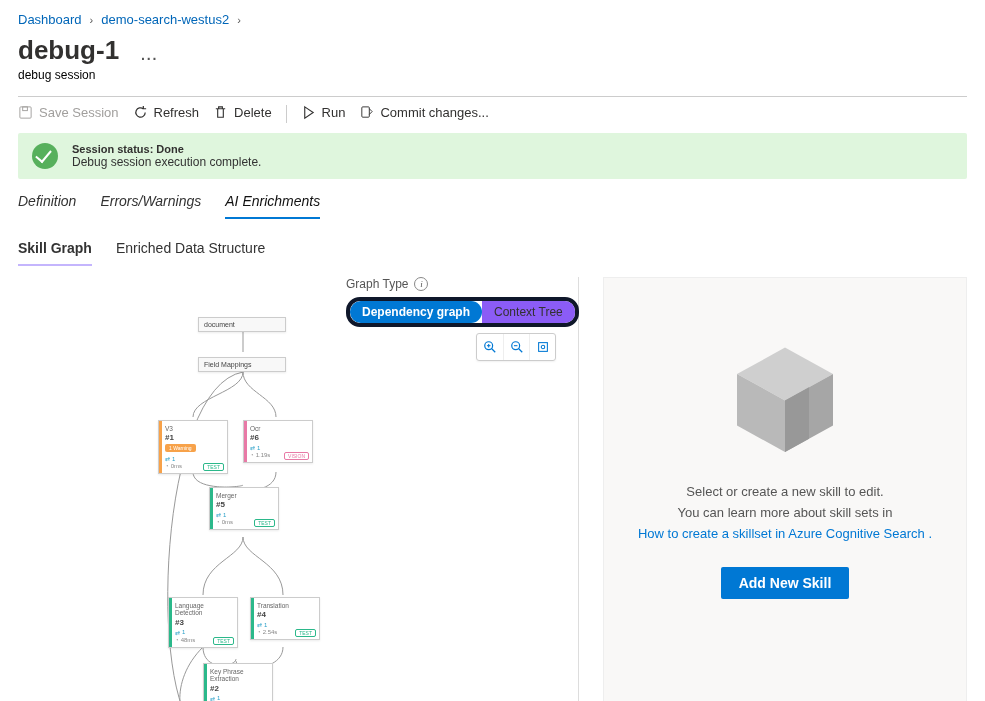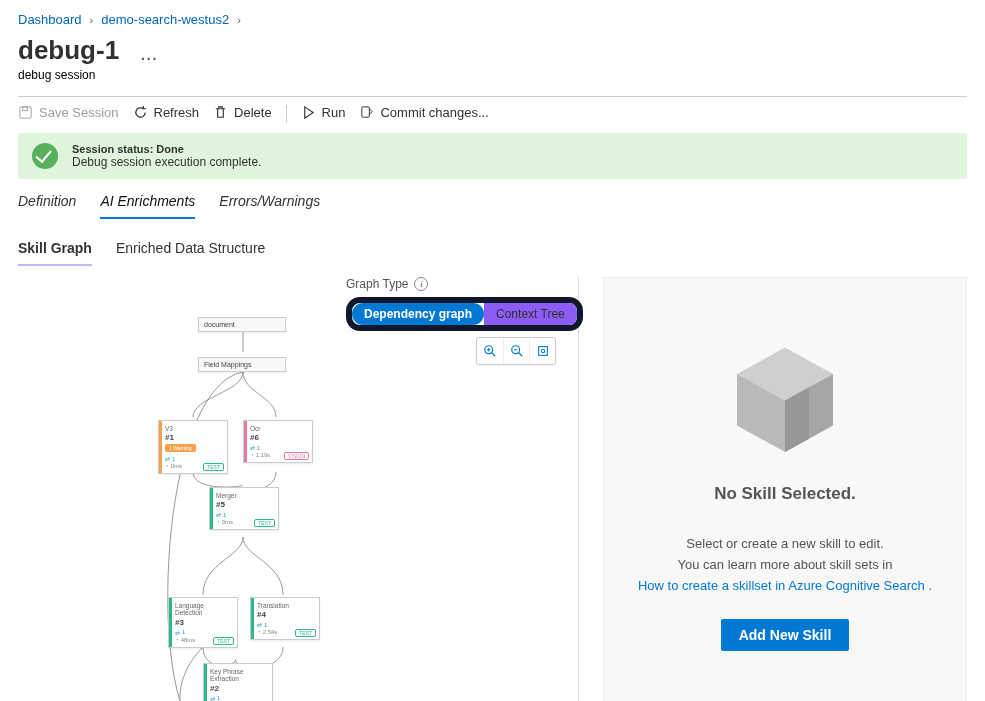--- a/index.html
+++ b/index.html
@@ -50,21 +50,21 @@
   
   .main { display:flex; gap:0; border-top:1px solid transparent; }
   .left { flex:0 0 560px; padding-right:10px;}
   .divider { width:1px; background:#ddd; }
   .right { flex:1; padding-left:24px; position:relative;}
 
   
   .graph-ctrl { position:absolute; left:328px; top:0; display:flex; flex-direction:column; gap:6px; width:210px;}
   .gt-row { display:flex; align-items:center; gap:6px; font-size:12px; color:#555;}
   .info-c { display:inline-flex; width:14px; height:14px; border:1px solid #888; border-radius:50%; align-items:center; justify-content:center; font-size:9px; font-style:italic; font-family:serif; color:#555;}
-  .seg { display:inline-flex; border:6px solid #0f172a; border-radius:14px; overflow:hidden; width:max-content; font-size:12px;}
+  .seg { display:inline-flex; border:4px solid #0f172a; border-radius:14px; overflow:hidden; width:max-content; font-size:12px;}
   .seg-opt { padding:4px 12px; background:#8b5cf6; cursor:pointer;}
   .seg-opt.active { background:#0078d4; color:#fff; font-weight:600; border-radius:12px;}
   .tools { display:flex; width:max-content; border:1px solid #ccc; border-radius:3px; margin-left:auto; box-shadow:0 1px 2px rgba(0,0,0,0.06);}
   .tools .tool { width:26px; height:26px; display:flex; align-items:center; justify-content:center; cursor:pointer; color:#0078d4;}
   .tools .tool + .tool { border-left:1px solid #eee;}
 
   
   .graph { position:relative; height:440px; width:100%;}
   .edges { position:absolute; inset:0; width:100%; height:100%; pointer-events:none;}
   .edges path { fill:none; stroke:#999; stroke-width:1; }
@@ -146,22 +146,22 @@
 <div class="banner">
   <div class="check"></div>
   <div>
     <div class="st1">Session status: Done</div>
     <div class="st2">Debug session execution complete.</div>
   </div>
 </div>
 
 <div class="tabs">
   <div class="tab">Definition</div>
+  <div class="tab">Errors/Warnings</div>
   <div class="tab active">AI Enrichments</div>
-  <div class="tab">Errors/Warnings</div>
 </div>
 
 <div class="subtabs">
   <div class="subtab active">Skill Graph</div>
   <div class="subtab">Enriched Data Structure</div>
 </div>
 
 <div class="main">
   <div class="left" style="position:relative;">
 
@@ -278,20 +278,19 @@
   <div class="divider"></div>
 
   <div class="right">
     <div class="rpanel">
       <svg class="cube" width="120" height="120" viewBox="0 0 100 100">
         <polygon points="50,8 90,30 50,52 10,30" fill="#cfcfcf"></polygon>
         <polygon points="10,30 50,52 50,95 10,73" fill="#b9b9b9"></polygon>
         <polygon points="90,30 50,52 50,95 90,73" fill="#a6a6a6"></polygon>
         <polygon points="50,52 70,41 70,84 50,95" fill="#989898"></polygon>
       </svg>
-      <h3>No Skill Selected.</h3>
       <div class="msg">Select or create a new skill to edit.</div>
       <div class="msg">You can learn more about skill sets in</div>
       <div class="link">How to create a skillset in Azure Cognitive Search .</div>
       <button class="pbtn">Add New Skill</button>
     </div>
   </div>
 </div>
 
 </body></html>

